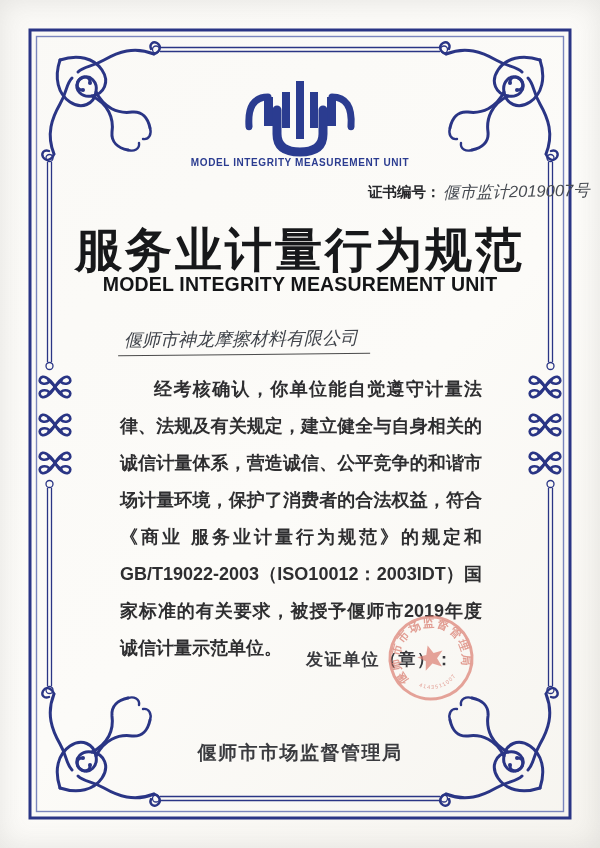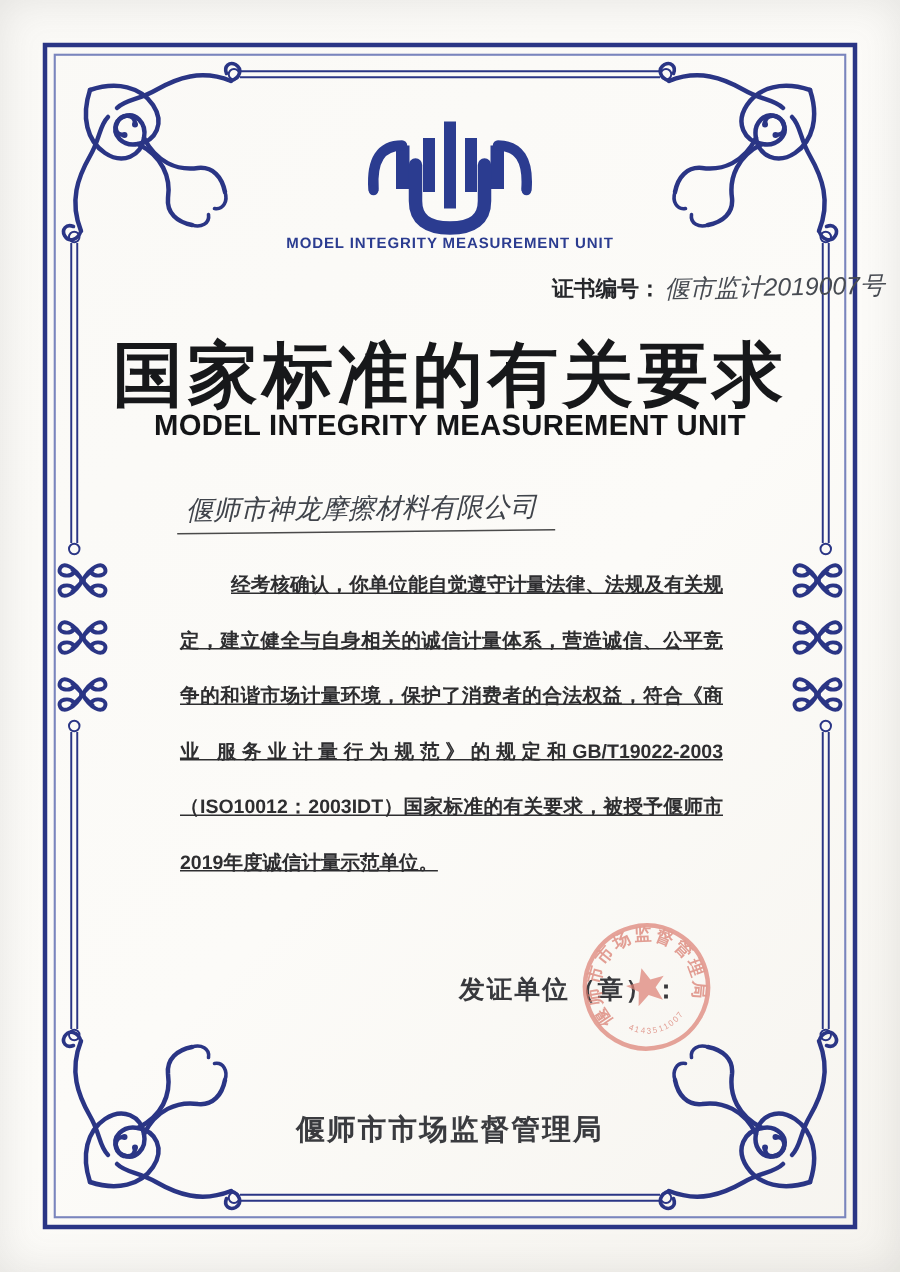--- a/index.html
+++ b/index.html
@@ -36,22 +36,22 @@
     font-size:19.5px;font-weight:bold;letter-spacing:.2px;color:#141517;
   }
   .company{
     position:absolute;left:118px;top:327px;min-width:208px;
     font-style:italic;font-size:18px;color:#40444b;
     padding:0 12px 3px 6px;border-bottom:1.6px solid #4a4a4a;
     transform:rotate(-.6deg);white-space:nowrap;
   }
   .body-text{
     position:absolute;left:120px;top:371px;width:362px;
-    font-size:13px;line-height:37px;font-weight:600;color:#2e2e30;
-    text-align:justify;text-justify:inter-character;text-indent:34px;text-decoration:underline;
+    font-size:18px;line-height:37px;font-weight:600;color:#2e2e30;
+    text-align:justify;text-justify:inter-character;text-indent:34px;
   }
   .issuer{
     position:absolute;left:306px;top:648px;
     font-size:17px;font-weight:bold;letter-spacing:1.5px;color:#38393d;white-space:nowrap;
   }
   .seal-svg{left:361px;top:588px;}
   .org-name{
     position:absolute;left:0;right:0;top:740px;text-align:center;
     font-size:19px;font-weight:bold;letter-spacing:1.5px;color:#3a3b3f;
   }
@@ -154,21 +154,21 @@
   <circle cx="9" cy="51" r="3.2" fill="#2b3c90"></circle>
   <circle cx="111" cy="51" r="3.2" fill="#2b3c90"></circle>
 </svg>
 <div class="logo-caption">MODEL INTEGRITY MEASUREMENT UNIT</div>
 
 <div class="cert-line">
   <span class="cert-label">证书编号：</span>
   <span class="cert-value">偃市监计2019007号</span>
 </div>
 
-<div class="title">国家标准的有关要求</div>
+<div class="title">服务业计量行为规范</div>
 <div class="title-en">MODEL INTEGRITY MEASUREMENT UNIT</div>
 
 <div class="company">偃师市神龙摩擦材料有限公司</div>
 
 <div class="body-text">经考核确认，你单位能自觉遵守计量法律、法规及有关规定，建立健全与自身相关的诚信计量体系，营造诚信、公平竞争的和谐市场计量环境，保护了消费者的合法权益，符合《商业 服务业计量行为规范》的规定和GB/T19022-2003（ISO10012：2003IDT）国家标准的有关要求，被授予偃师市2019年度诚信计量示范单位。</div>
 
 <div class="issuer">发证单位（章）：</div>
 
 <svg class="seal-svg" width="140" height="140" viewBox="-70 -70 140 140">
   <g transform="rotate(-15)" opacity="0.72">

